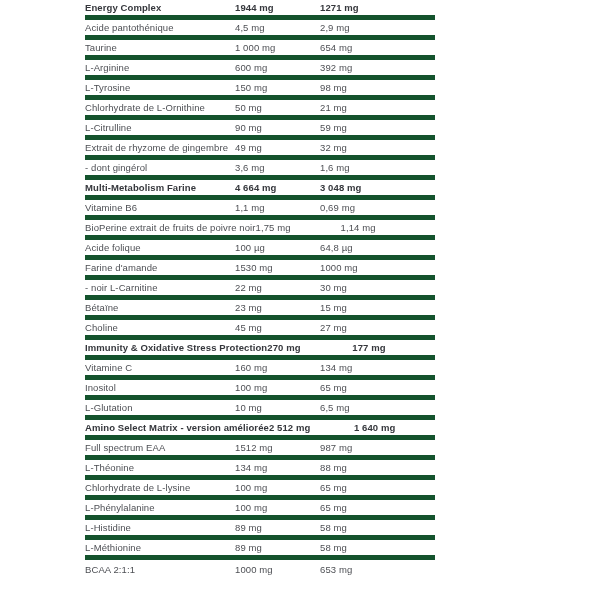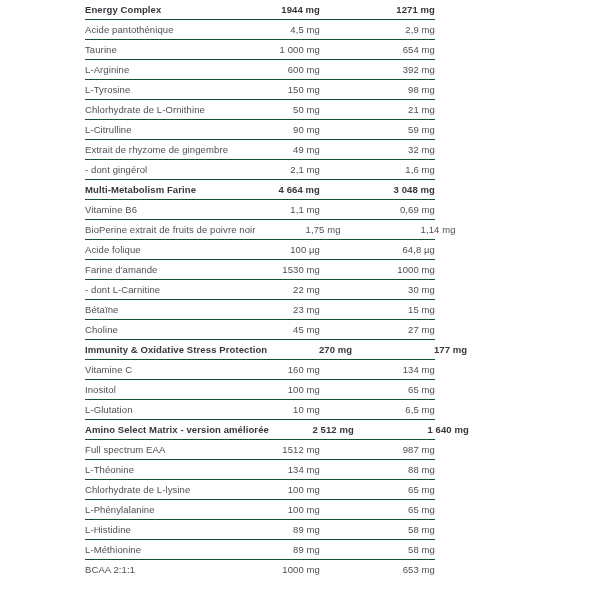--- a/index.html
+++ b/index.html
@@ -20,31 +20,31 @@
     left: 85px;
     top: 0;
     width: 350px;
   }
   .row {
     box-sizing: border-box;
     height: 20px;
     display: grid;
     grid-template-columns: 1fr 85px 115px;
     align-items: center;
-    border-bottom: 1px solid #14532d;
+    border-bottom: 5px solid #14532d;
   }
   .row:last-child { border-bottom: none; }
   .cell {
     font-size: 9.5px;
     line-height: 1;
     color: #4d4f54;
     letter-spacing: 0.1px;
   }
   .label { text-align: left; white-space: nowrap; }
-  .val { text-align: right; white-space: nowrap; }
+  .val { white-space: nowrap; }
   .row.bold .cell {
     font-weight: 700;
     color: #35373c;
   }
 </style>
 </head>
 <body>
 
 <div class="page">
   <div class="nutrition-table" id="nutrition-table">
@@ -91,21 +91,21 @@
   </div>
 
   <div class="row">
     <span class="cell label">Extrait de rhyzome de gingembre</span>
     <span class="cell val">49 mg</span>
     <span class="cell val">32 mg</span>
   </div>
 
   <div class="row">
     <span class="cell label">- dont gingérol</span>
-    <span class="cell val">2,1 mg</span>
+    <span class="cell val">3,6 mg</span>
     <span class="cell val">1,6 mg</span>
   </div>
 
   <div class="row bold">
     <span class="cell label">Multi-Metabolism Farine</span>
     <span class="cell val">4 664 mg</span>
     <span class="cell val">3 048 mg</span>
   </div>
 
   <div class="row">
@@ -127,21 +127,21 @@
   </div>
 
   <div class="row">
     <span class="cell label">Farine d'amande</span>
     <span class="cell val">1530 mg</span>
     <span class="cell val">1000 mg</span>
   </div>
 
 
   <div class="row">
-    <span class="cell label">- dont L-Carnitine</span>
+    <span class="cell label">- noir L-Carnitine</span>
     <span class="cell val">22 mg</span>
     <span class="cell val">30 mg</span>
   </div>
 
   <div class="row">
     <span class="cell label">Bétaïne</span>
     <span class="cell val">23 mg</span>
     <span class="cell val">15 mg</span>
   </div>
 

